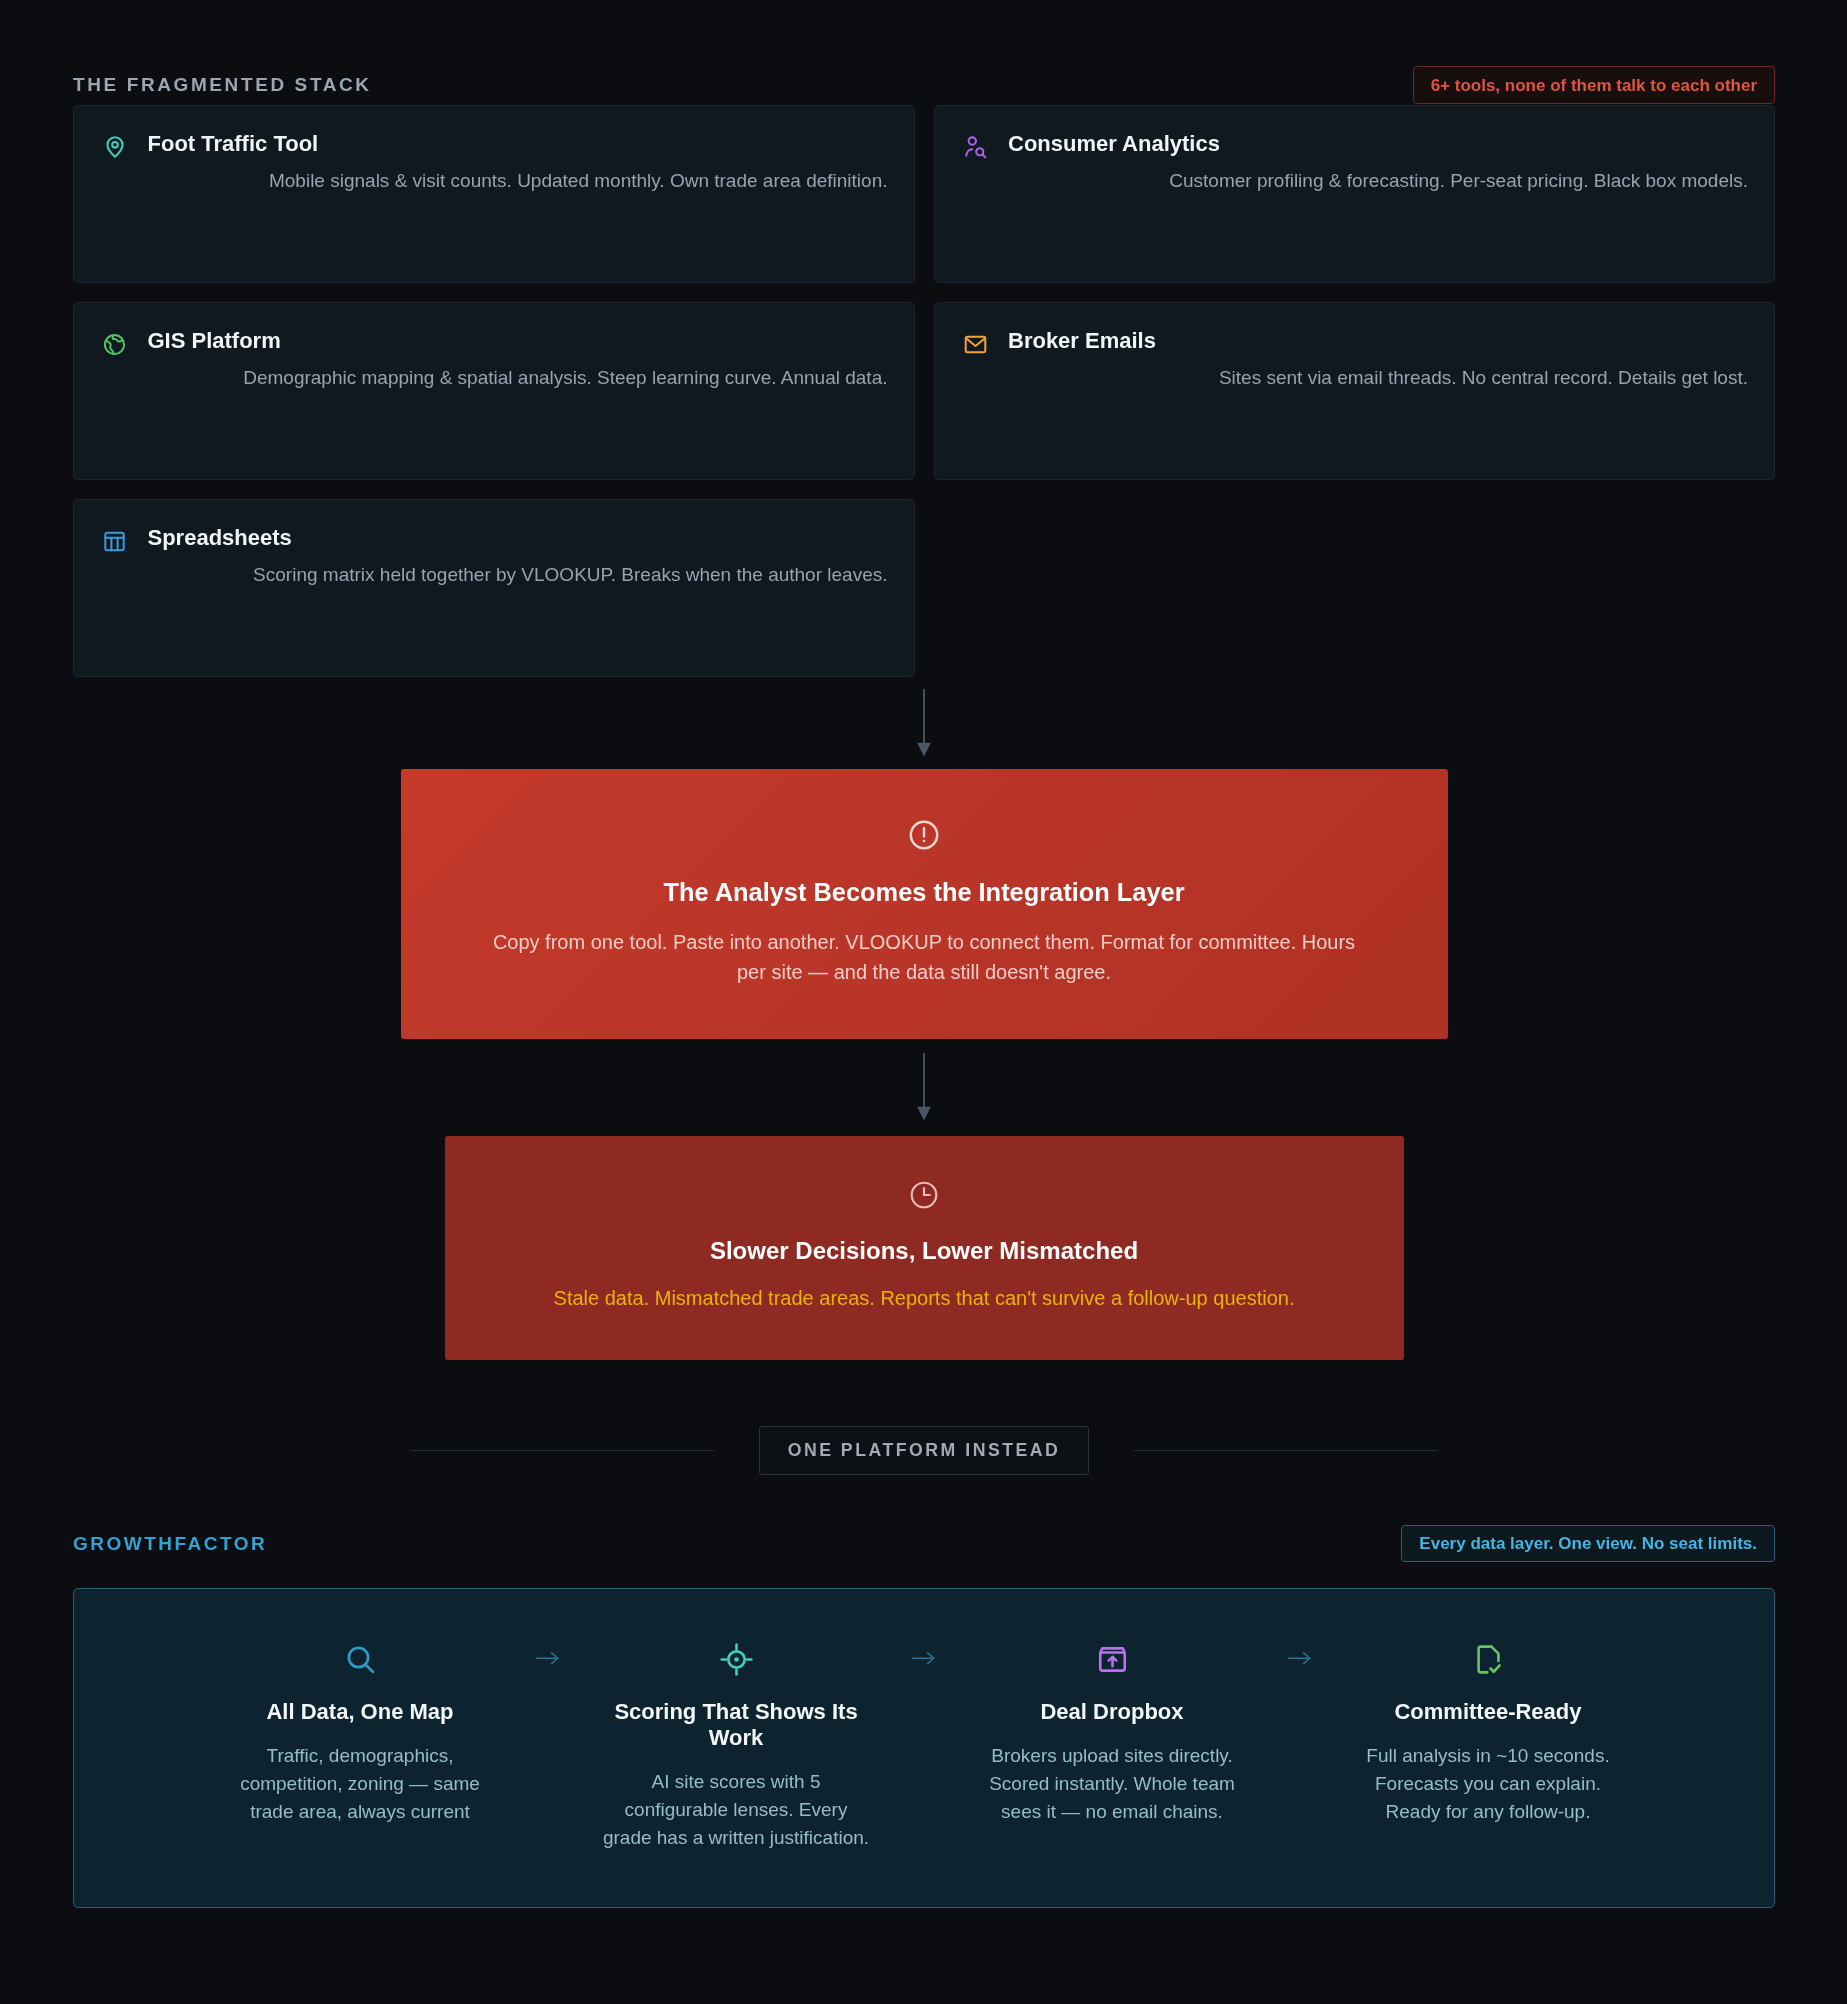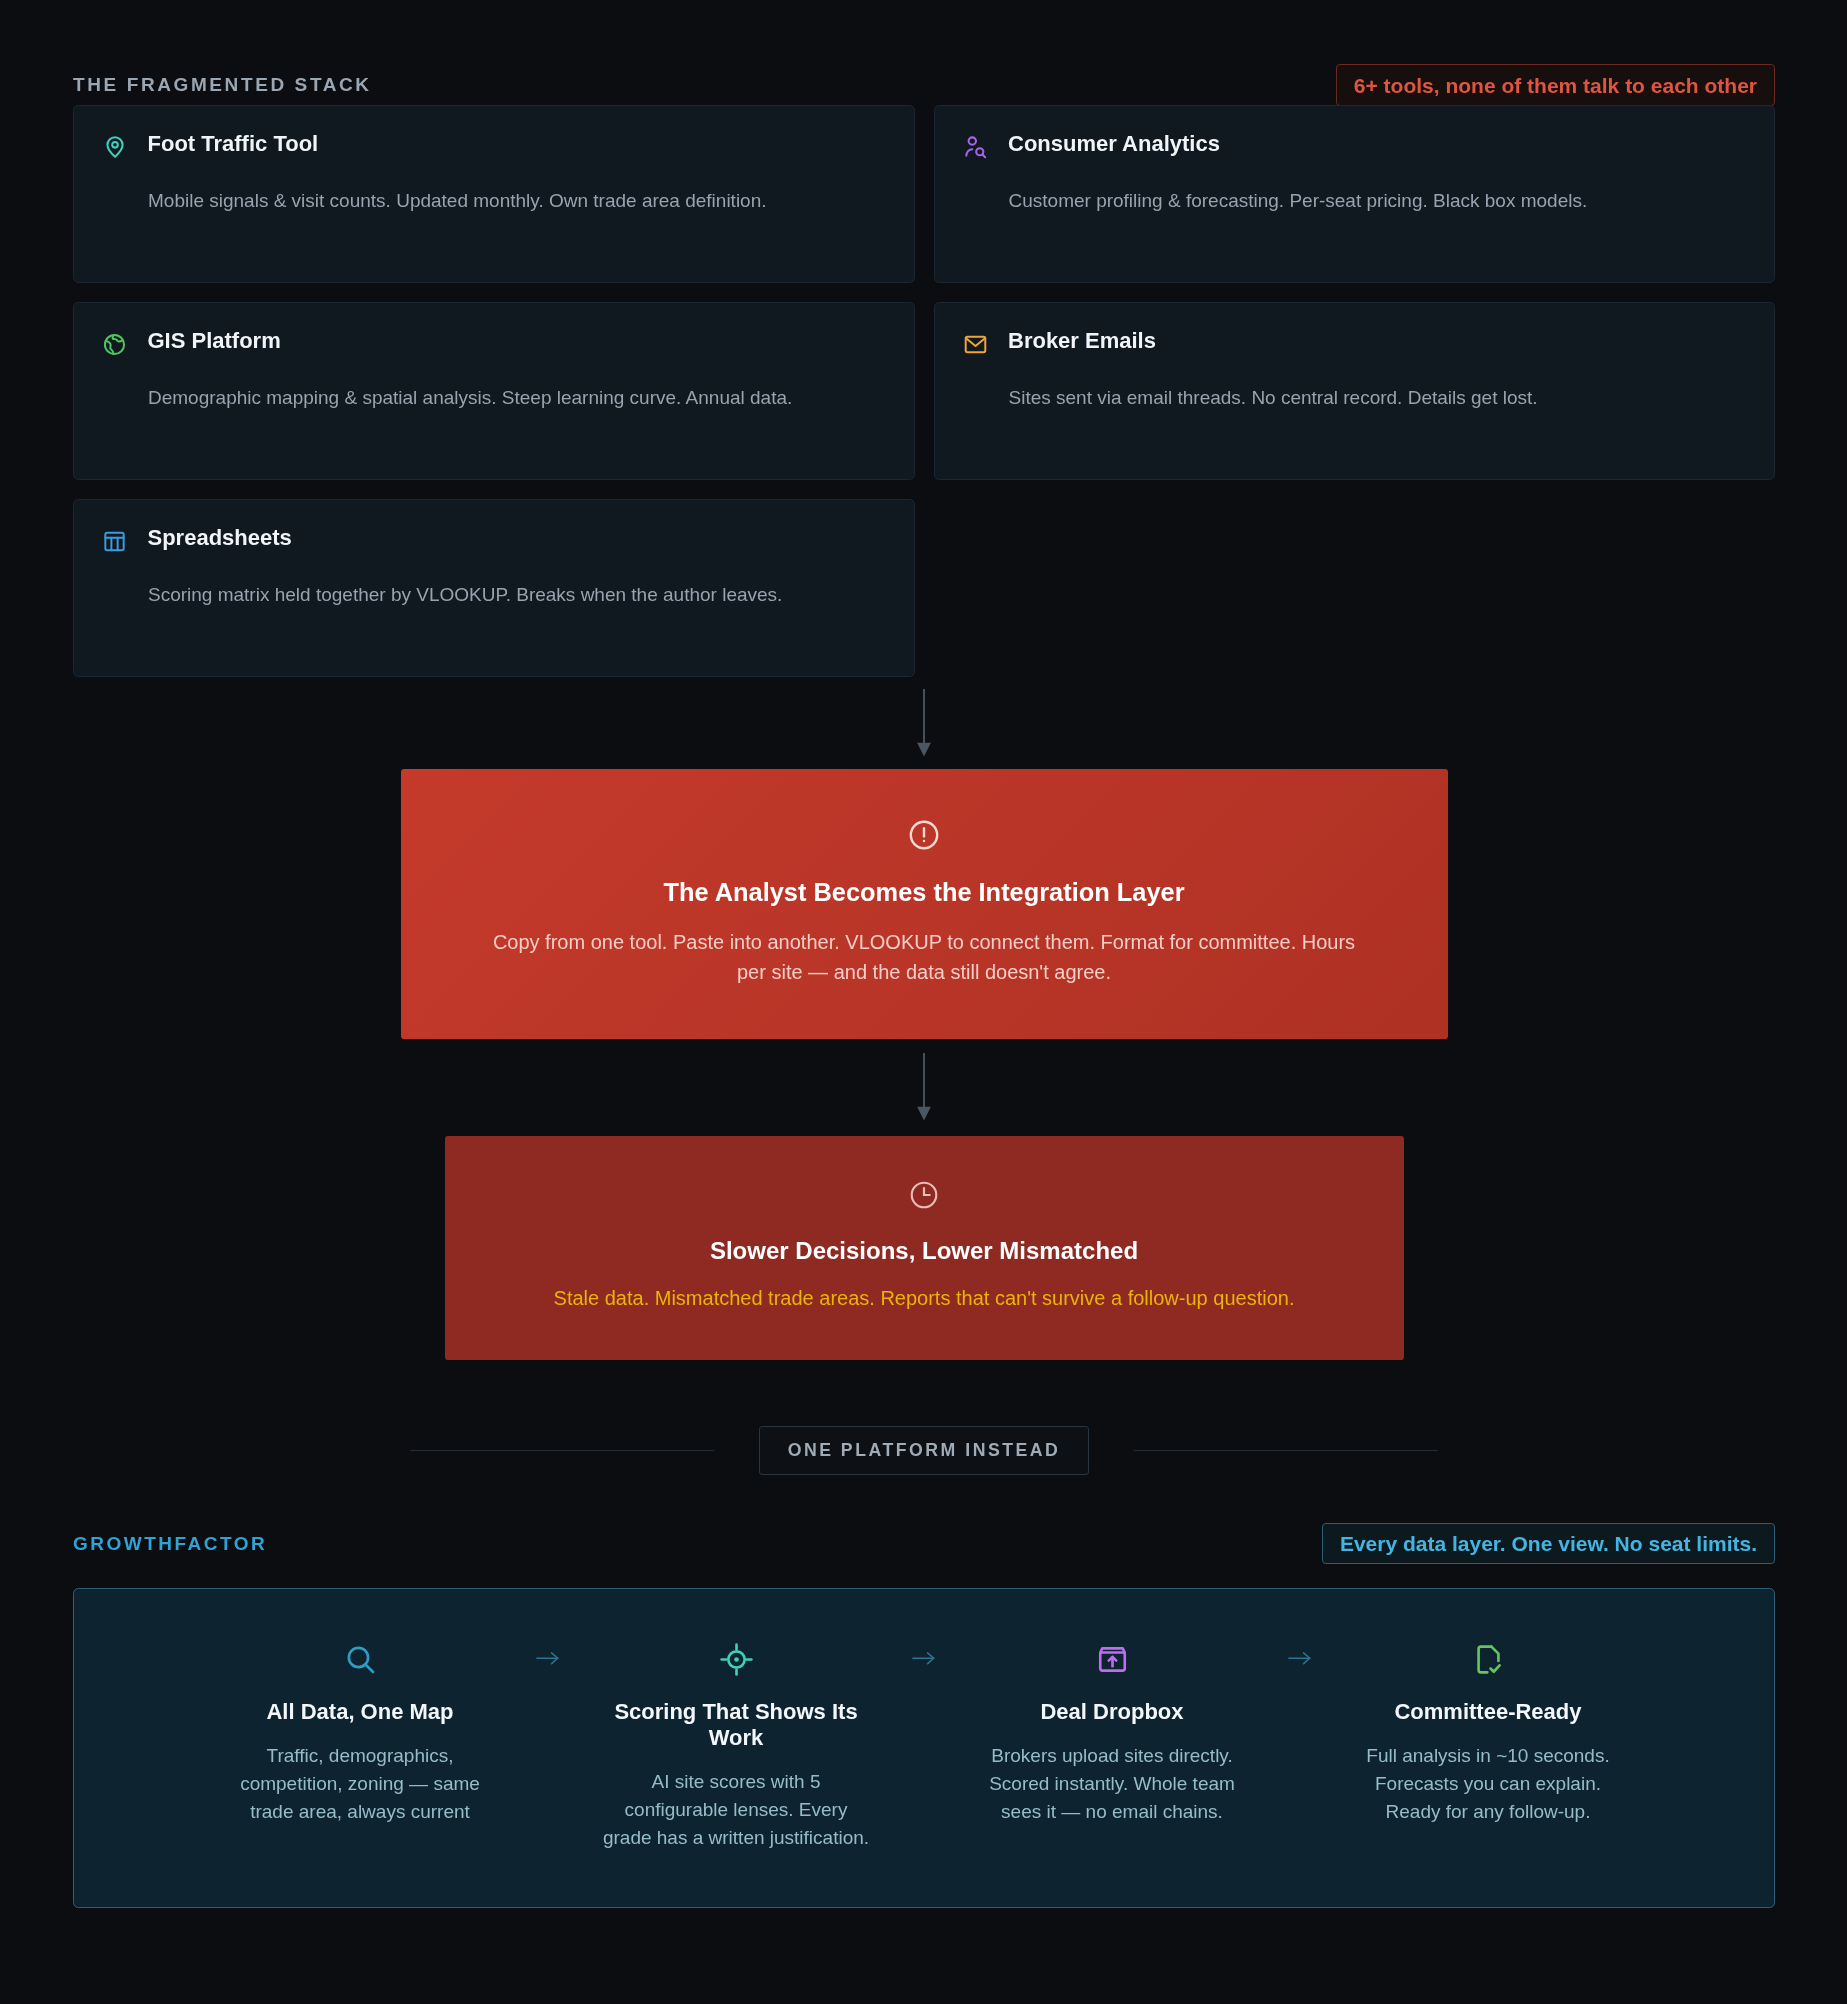--- a/index.html
+++ b/index.html
@@ -34,21 +34,21 @@
     letter-spacing: 2.6px;
     color: #9aa6b2;
     text-transform: uppercase;
   }
   .eyebrow.brand { color: #2fa3d4; letter-spacing: 2.5px; }
 
   .pill {
     border: 0.8px solid #6d2a22;
     border-radius: 3.8px;
     padding: 9.2px 17px;
-    font-size: 21px;
+    font-size: 17px;
     font-weight: 700;
     color: #e05540;
     background: #160f0e;
     line-height: 1;
     white-space: nowrap;
   }
   .pill.teal {
     border-color: #2a6077;
     color: #45b4e0;
     background: #0c1a20;
@@ -79,25 +79,26 @@
     display: flex; align-items: center; justify-content: center;
     margin-top: 1.5px;
   }
   .tool-title {
     font-size: 22px;
     font-weight: 700;
     color: #f1f5f8;
     line-height: 1.15;
   }
   .tool-desc {
-    margin-top: 25px;
+    margin-top: 5px;
     margin-left: 48px;
     font-size: 19px;
     line-height: 1.47;
     color: #97a3ae;
+    text-align: right;
   }
 
   
   .v-arrow {
     display: flex;
     justify-content: center;
     align-items: center;
   }
   .v-arrow svg { display: block; }
 

